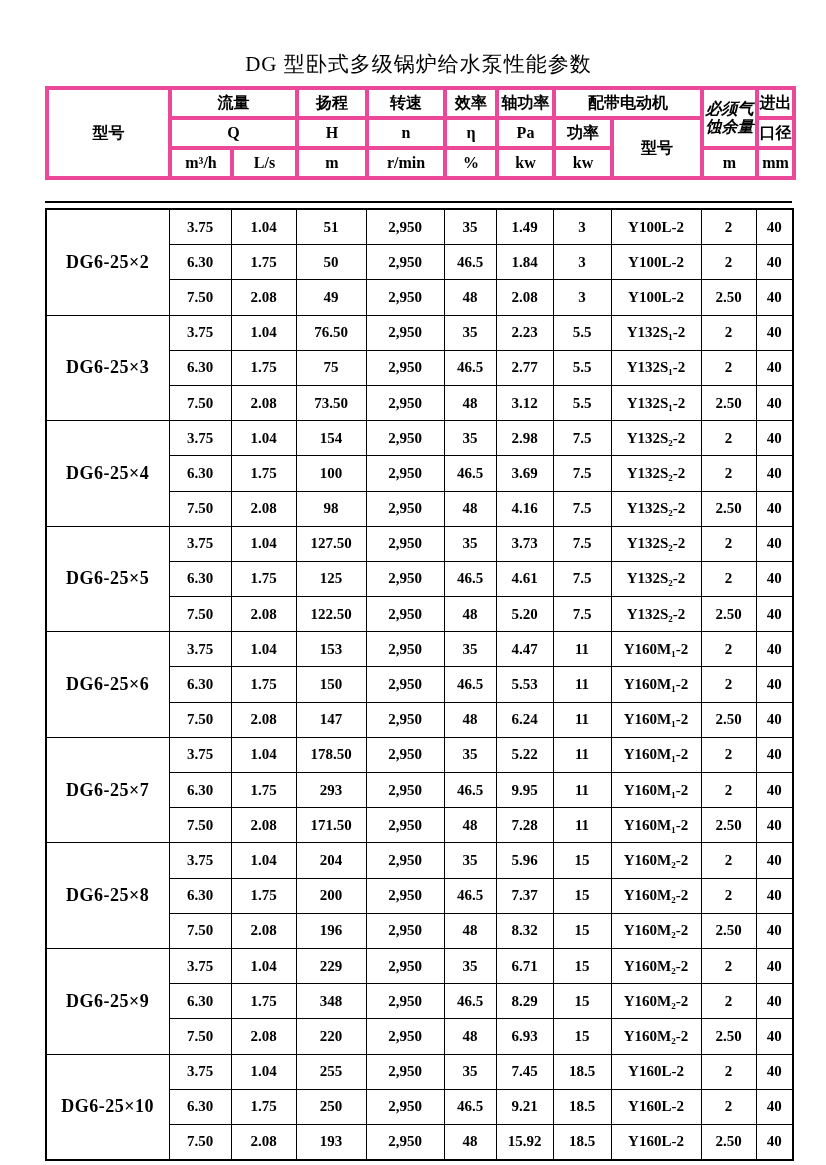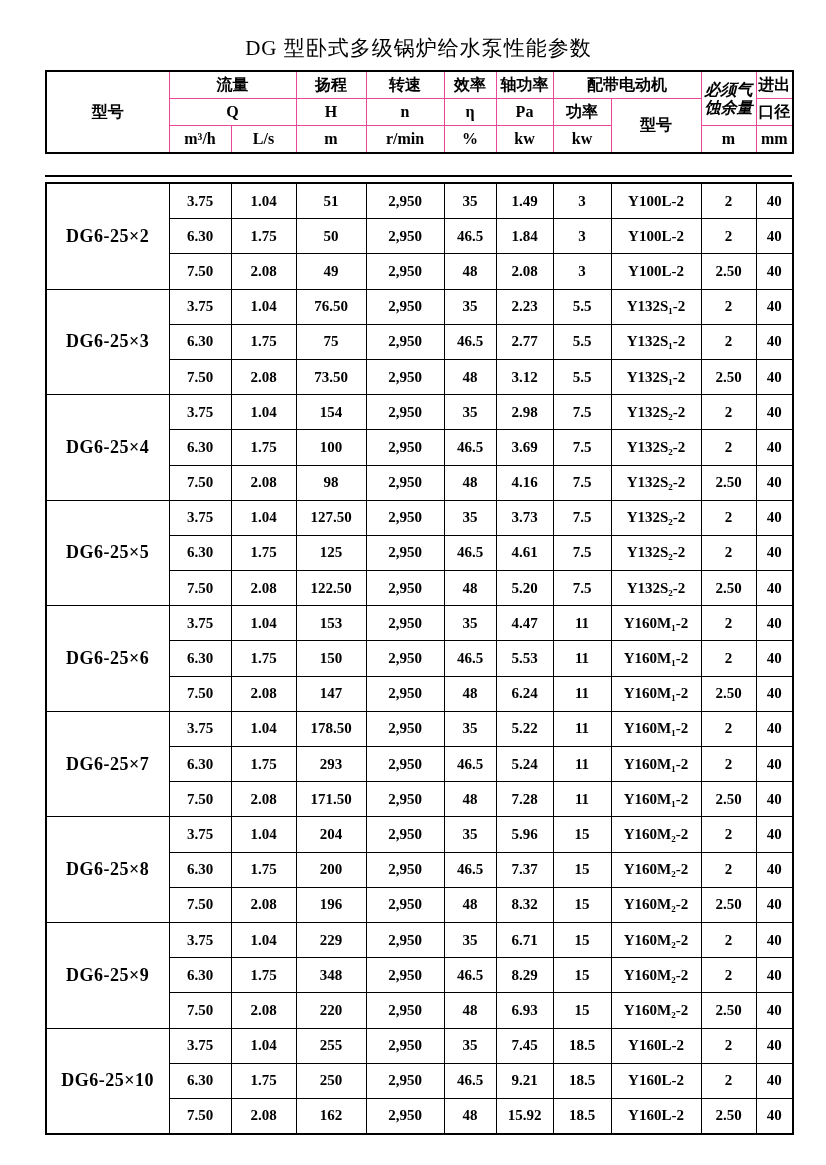--- a/index.html
+++ b/index.html
@@ -9,21 +9,21 @@
     width: 826px;
     height: 1165px;
     color: #000;
     font-family: "Liberation Serif", "DejaVu Serif", serif;
   }
   .page {
     width: 747px;
     margin-left: 45px;
   }
   .doc-title {
-    padding-top: 34px;
+    padding-top: 50px;
     text-align: center;
     font-size: 21px;
     font-weight: normal;
     letter-spacing: 1px;
     white-space: nowrap;
   }
   table {
     border-collapse: collapse;
     table-layout: fixed;
     width: 747px;
@@ -35,21 +35,21 @@
     overflow: hidden;
   }
   
   .header-table {
     margin-top: 8px;
     border: 2px solid #000;
     font-weight: bold;
     font-size: 16px;
   }
   .header-table td {
-    border: 1px solid #ec4899;
+    border: 4px solid #ec4899;
     height: 26px;
     margin-left: 37px;
   }
   .npsh-cell div {
     line-height: 18px;
     font-style: italic;
   }
   
   .continuation-line {
     margin-top: 21px;
@@ -346,21 +346,21 @@
           <td>Y160M₁-2</td>
           <td>2</td>
           <td>40</td>
         </tr>
         <tr>
           <td>6.30</td>
           <td>1.75</td>
           <td>293</td>
           <td>2,950</td>
           <td>46.5</td>
-          <td>5.24</td>
+          <td>9.95</td>
           <td>11</td>
           <td>Y160M₁-2</td>
           <td>2</td>
           <td>40</td>
         </tr>
         <tr>
           <td>7.50</td>
           <td>2.08</td>
           <td>171.50</td>
           <td>2,950</td>
@@ -466,21 +466,21 @@
           <td>46.5</td>
           <td>9.21</td>
           <td>18.5</td>
           <td>Y160L-2</td>
           <td>2</td>
           <td>40</td>
         </tr>
         <tr>
           <td>7.50</td>
           <td>2.08</td>
-          <td>162</td>
+          <td>193</td>
           <td>2,950</td>
           <td>48</td>
           <td>15.92</td>
           <td>18.5</td>
           <td>Y160L-2</td>
           <td>2.50</td>
           <td>40</td>
         </tr>
       </tbody>
   </table>

